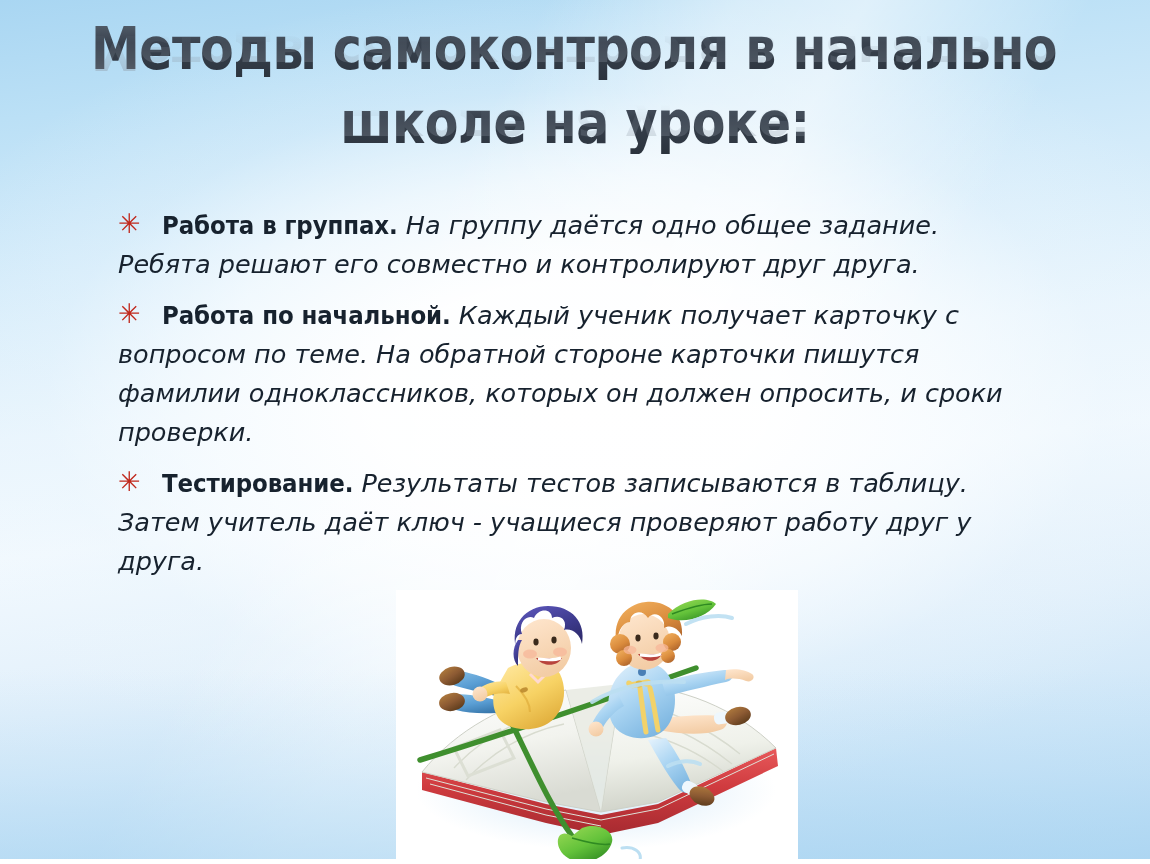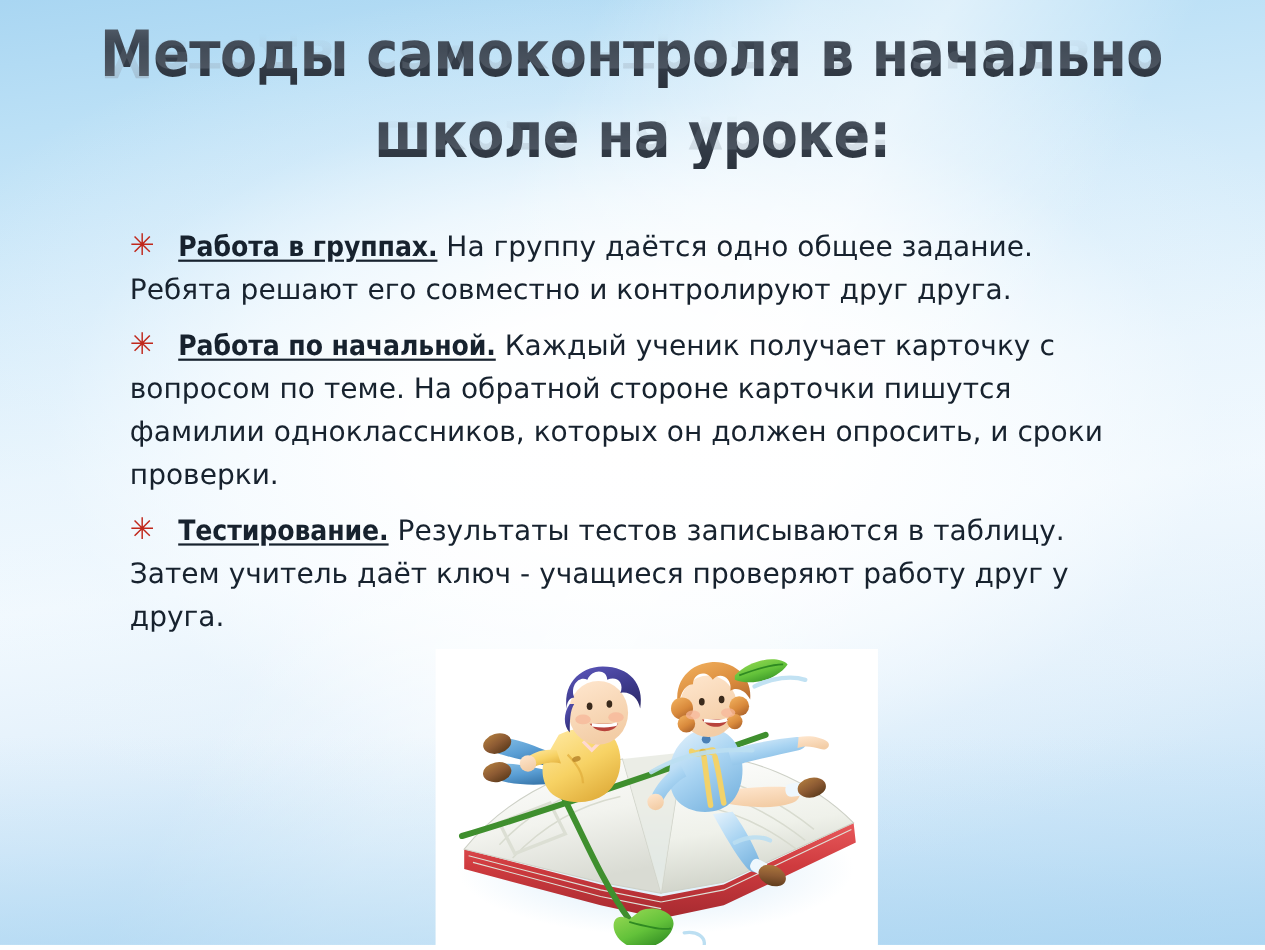--- a/index.html
+++ b/index.html
@@ -137,27 +137,27 @@
     font-family: "DejaVu Sans", sans-serif;
     font-size: 27px;
     line-height: 39px;
     color: #c0281c;
     text-indent: 0;
     user-select: none;
   }
   .lead {
     font-family: "DejaVu Sans Condensed", "Liberation Sans Narrow", "Liberation Sans", sans-serif;
     font-weight: 700;
-    text-decoration: underline;
     text-underline-offset: 3px;
     letter-spacing: -0.1px;
   }
   .rest {
     font-family: "DejaVu Sans", sans-serif;
     font-weight: 400;
+    font-style: italic;
   }
 
   
   .picture-box {
     position: absolute;
     left: 396px;
     top: 590px;
     width: 402px;
     height: 274px;
     background: #ffffff;

